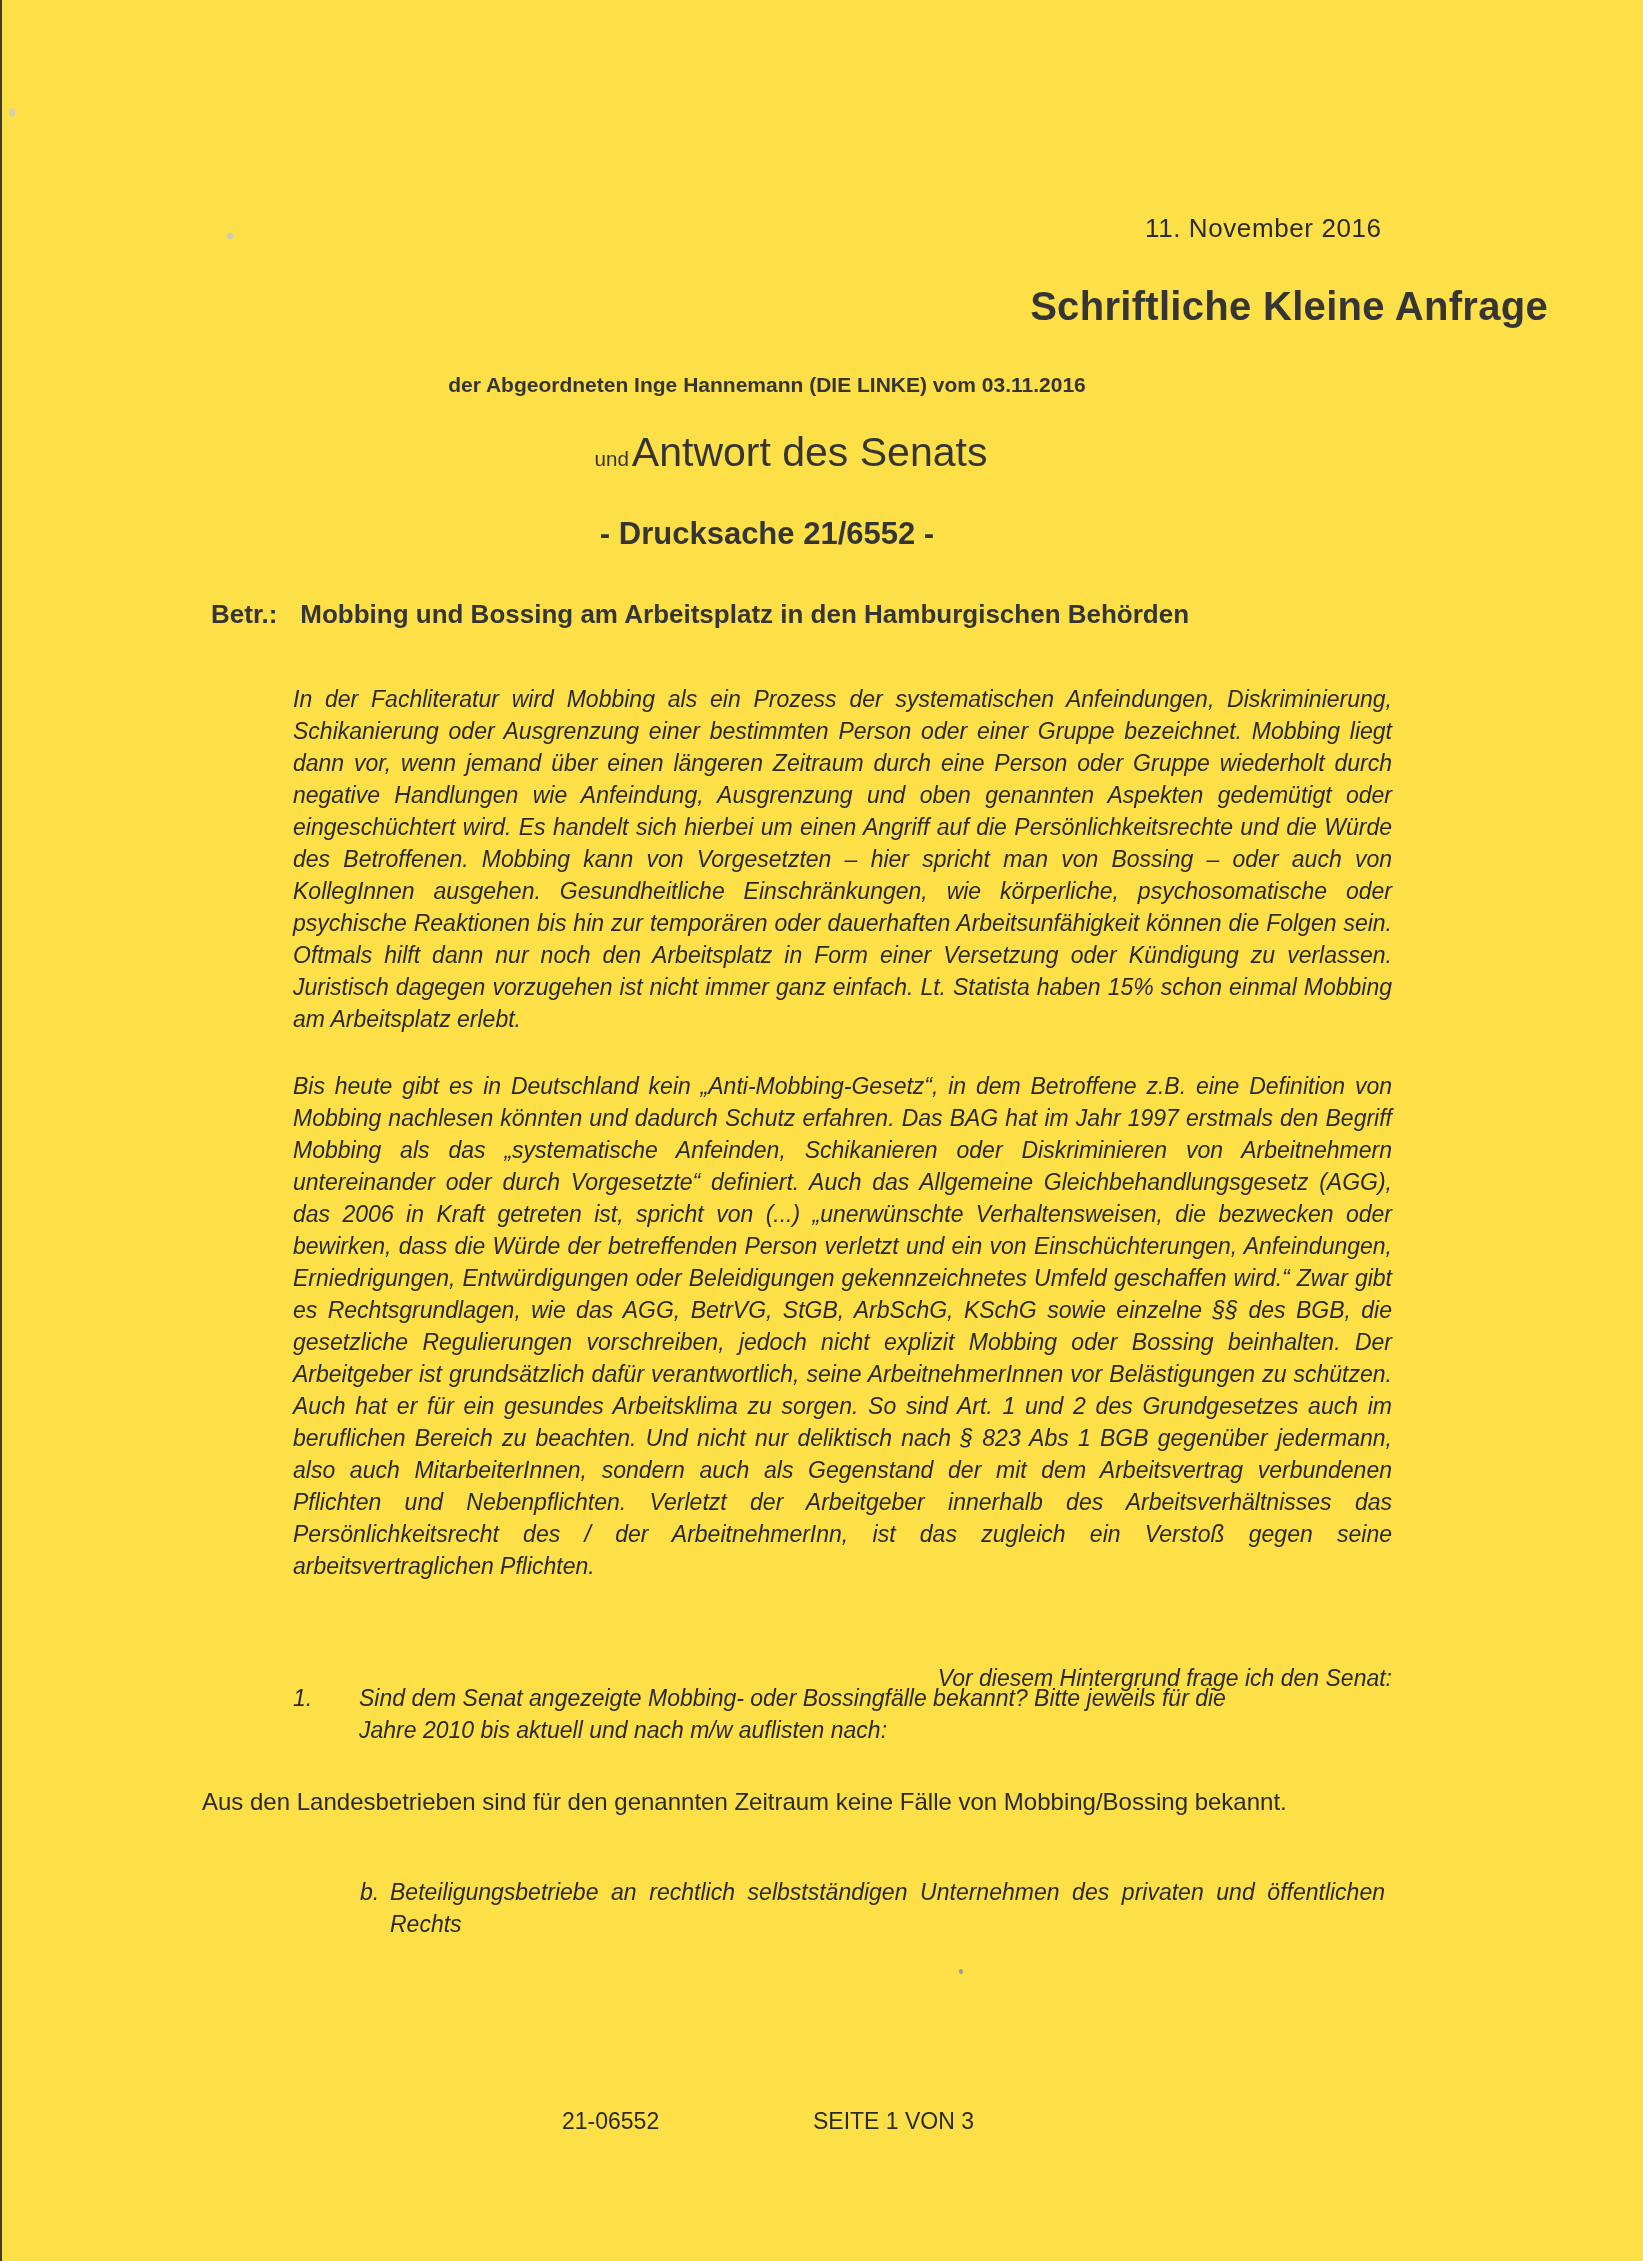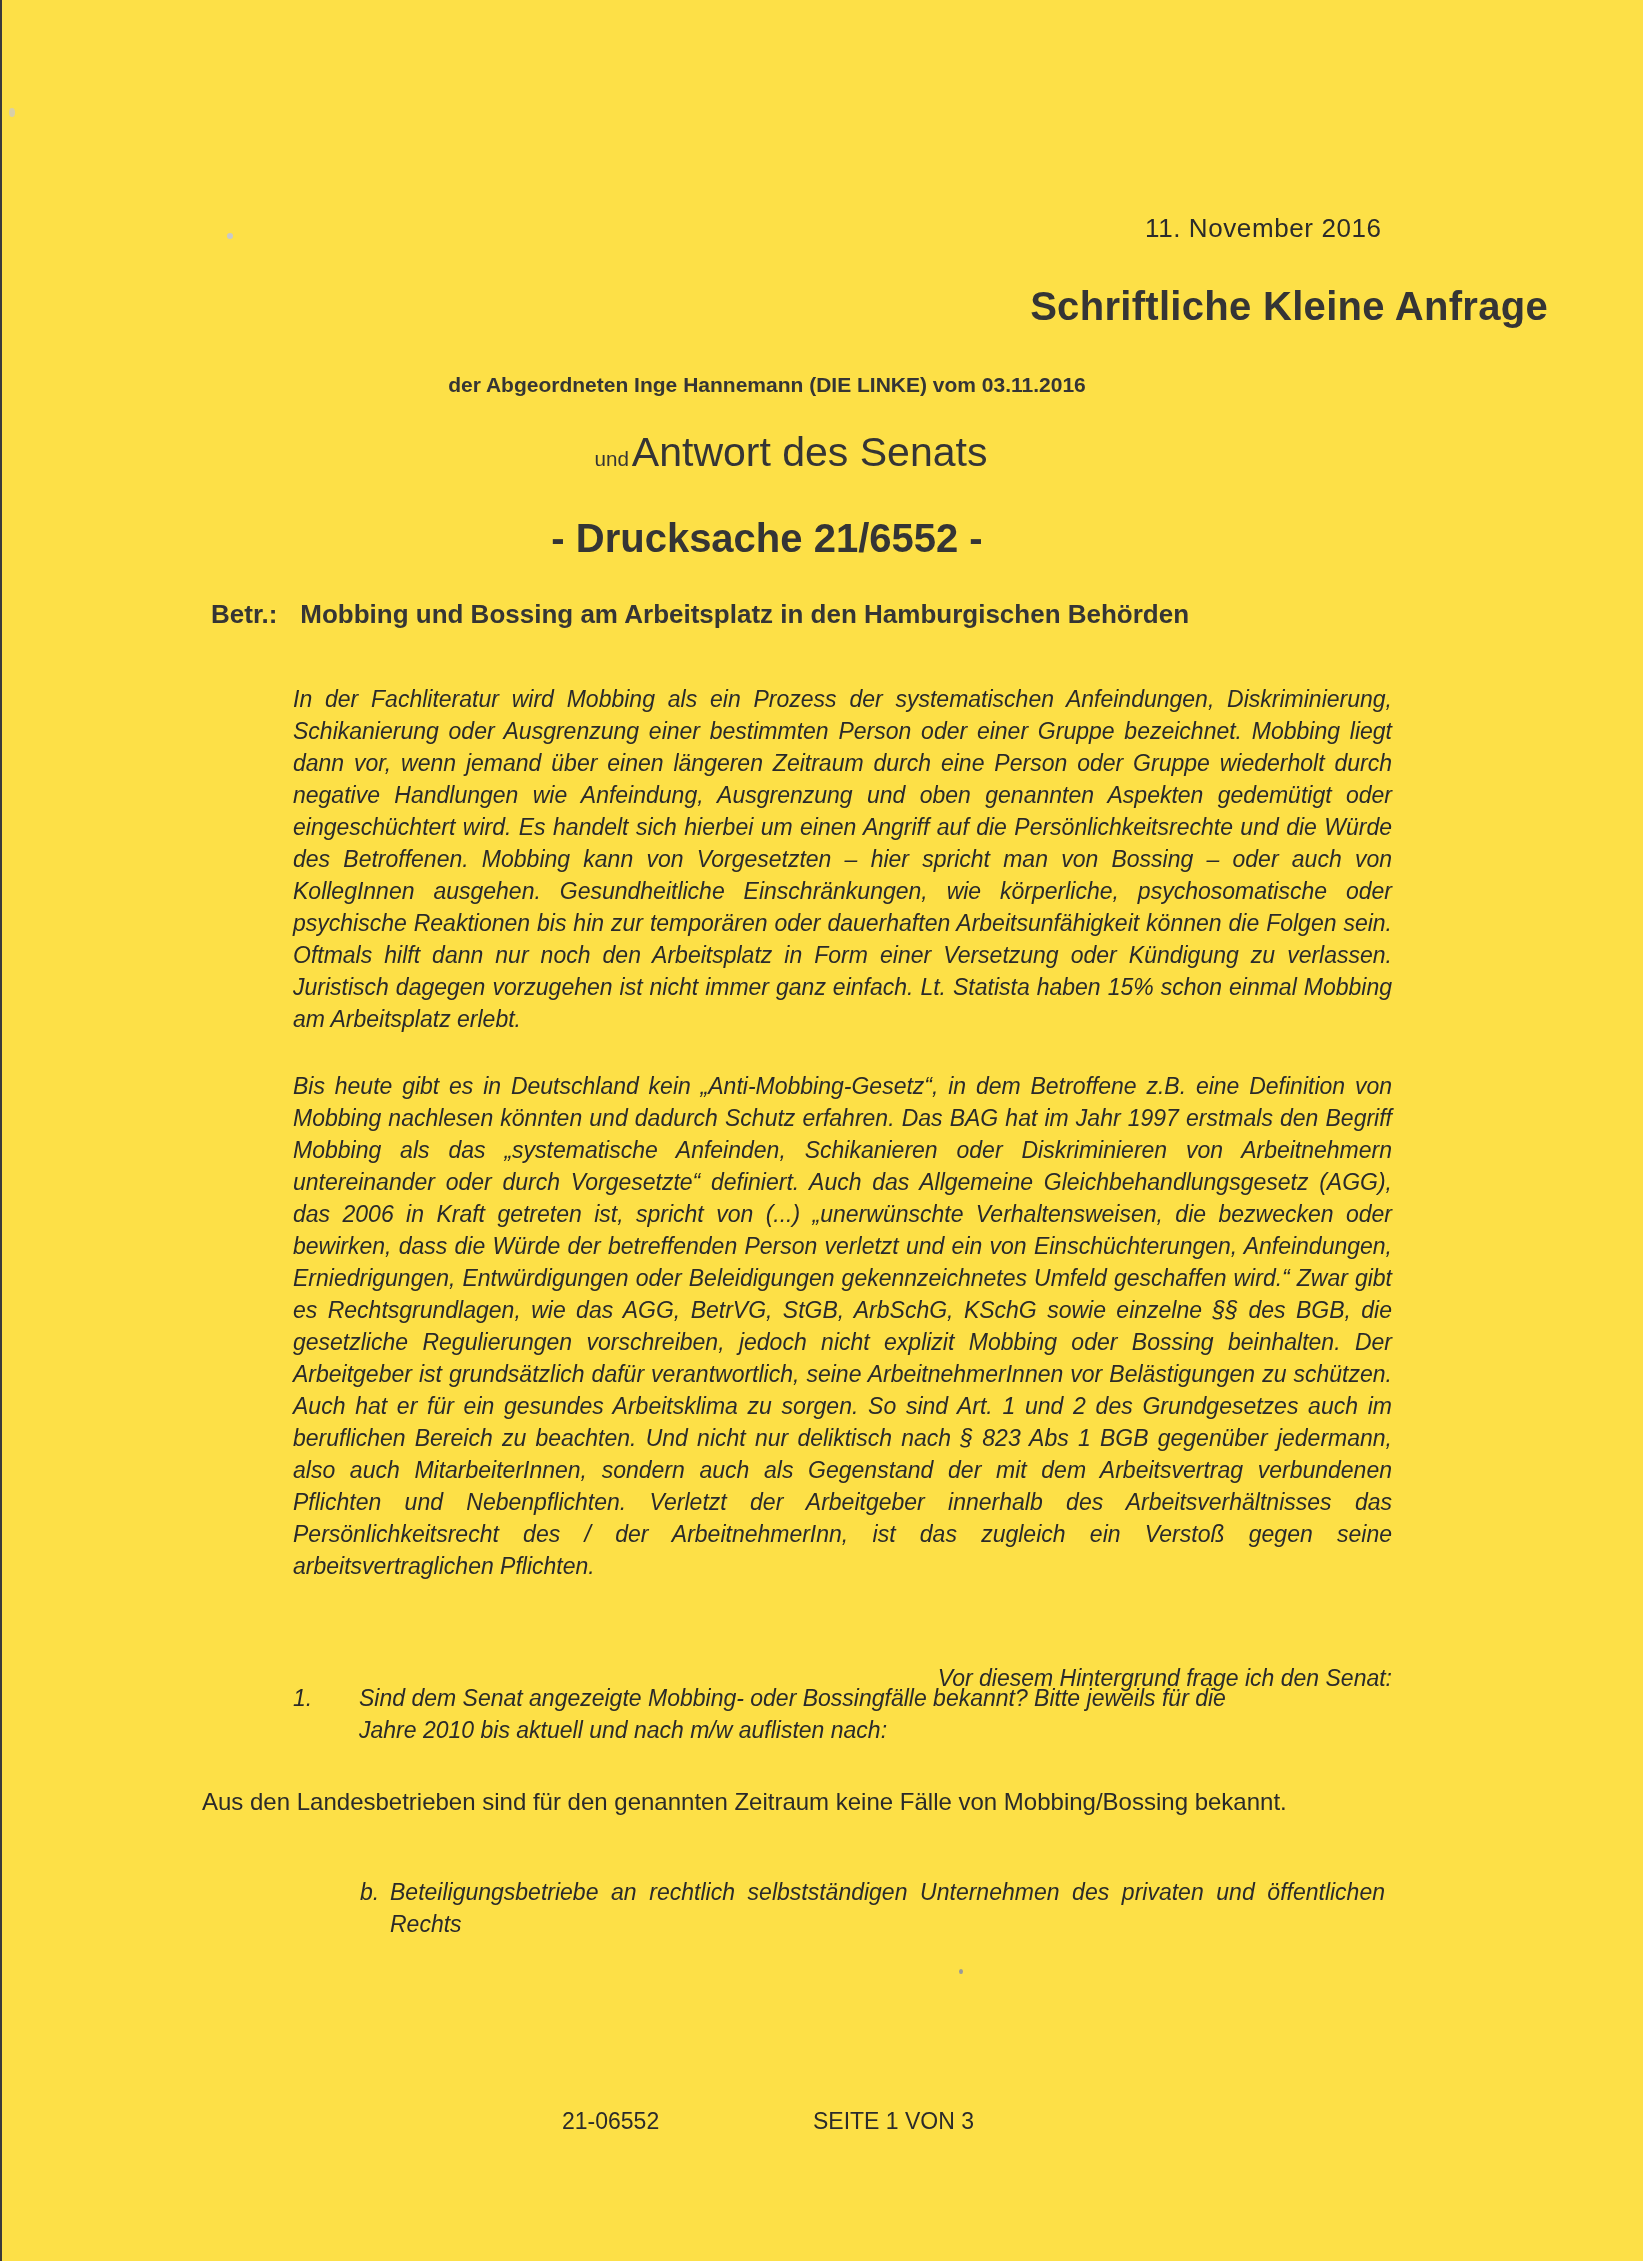--- a/index.html
+++ b/index.html
@@ -68,21 +68,21 @@
       font-size: 20.6px;
     }
     .answer-line .big {
       font-size: 41px;
     }
     .drucksache {
       position: absolute;
       top: 516px;
       left: 0; width: 1534px;
       text-align: center;
-      font-size: 40px;
+      font-size: 31px;
       font-weight: bold;
       color: #353535;
     }
     .betr {
       position: absolute;
       top: 599px;
       left: 211px;
       font-size: 26px;
       font-weight: bold;
       color: #353535;

